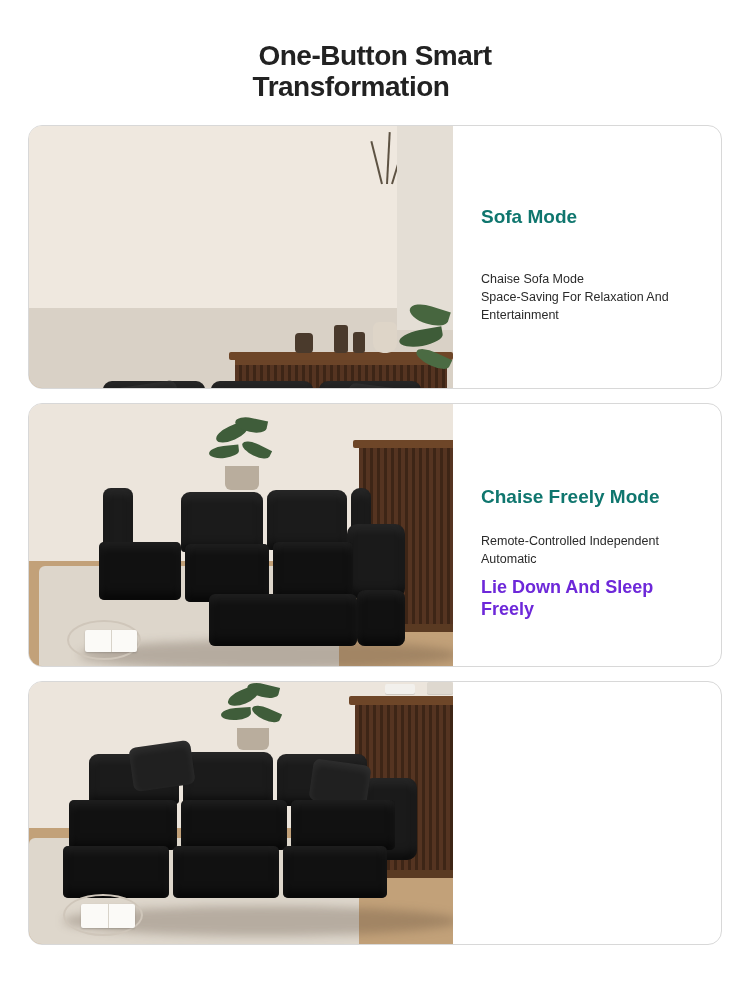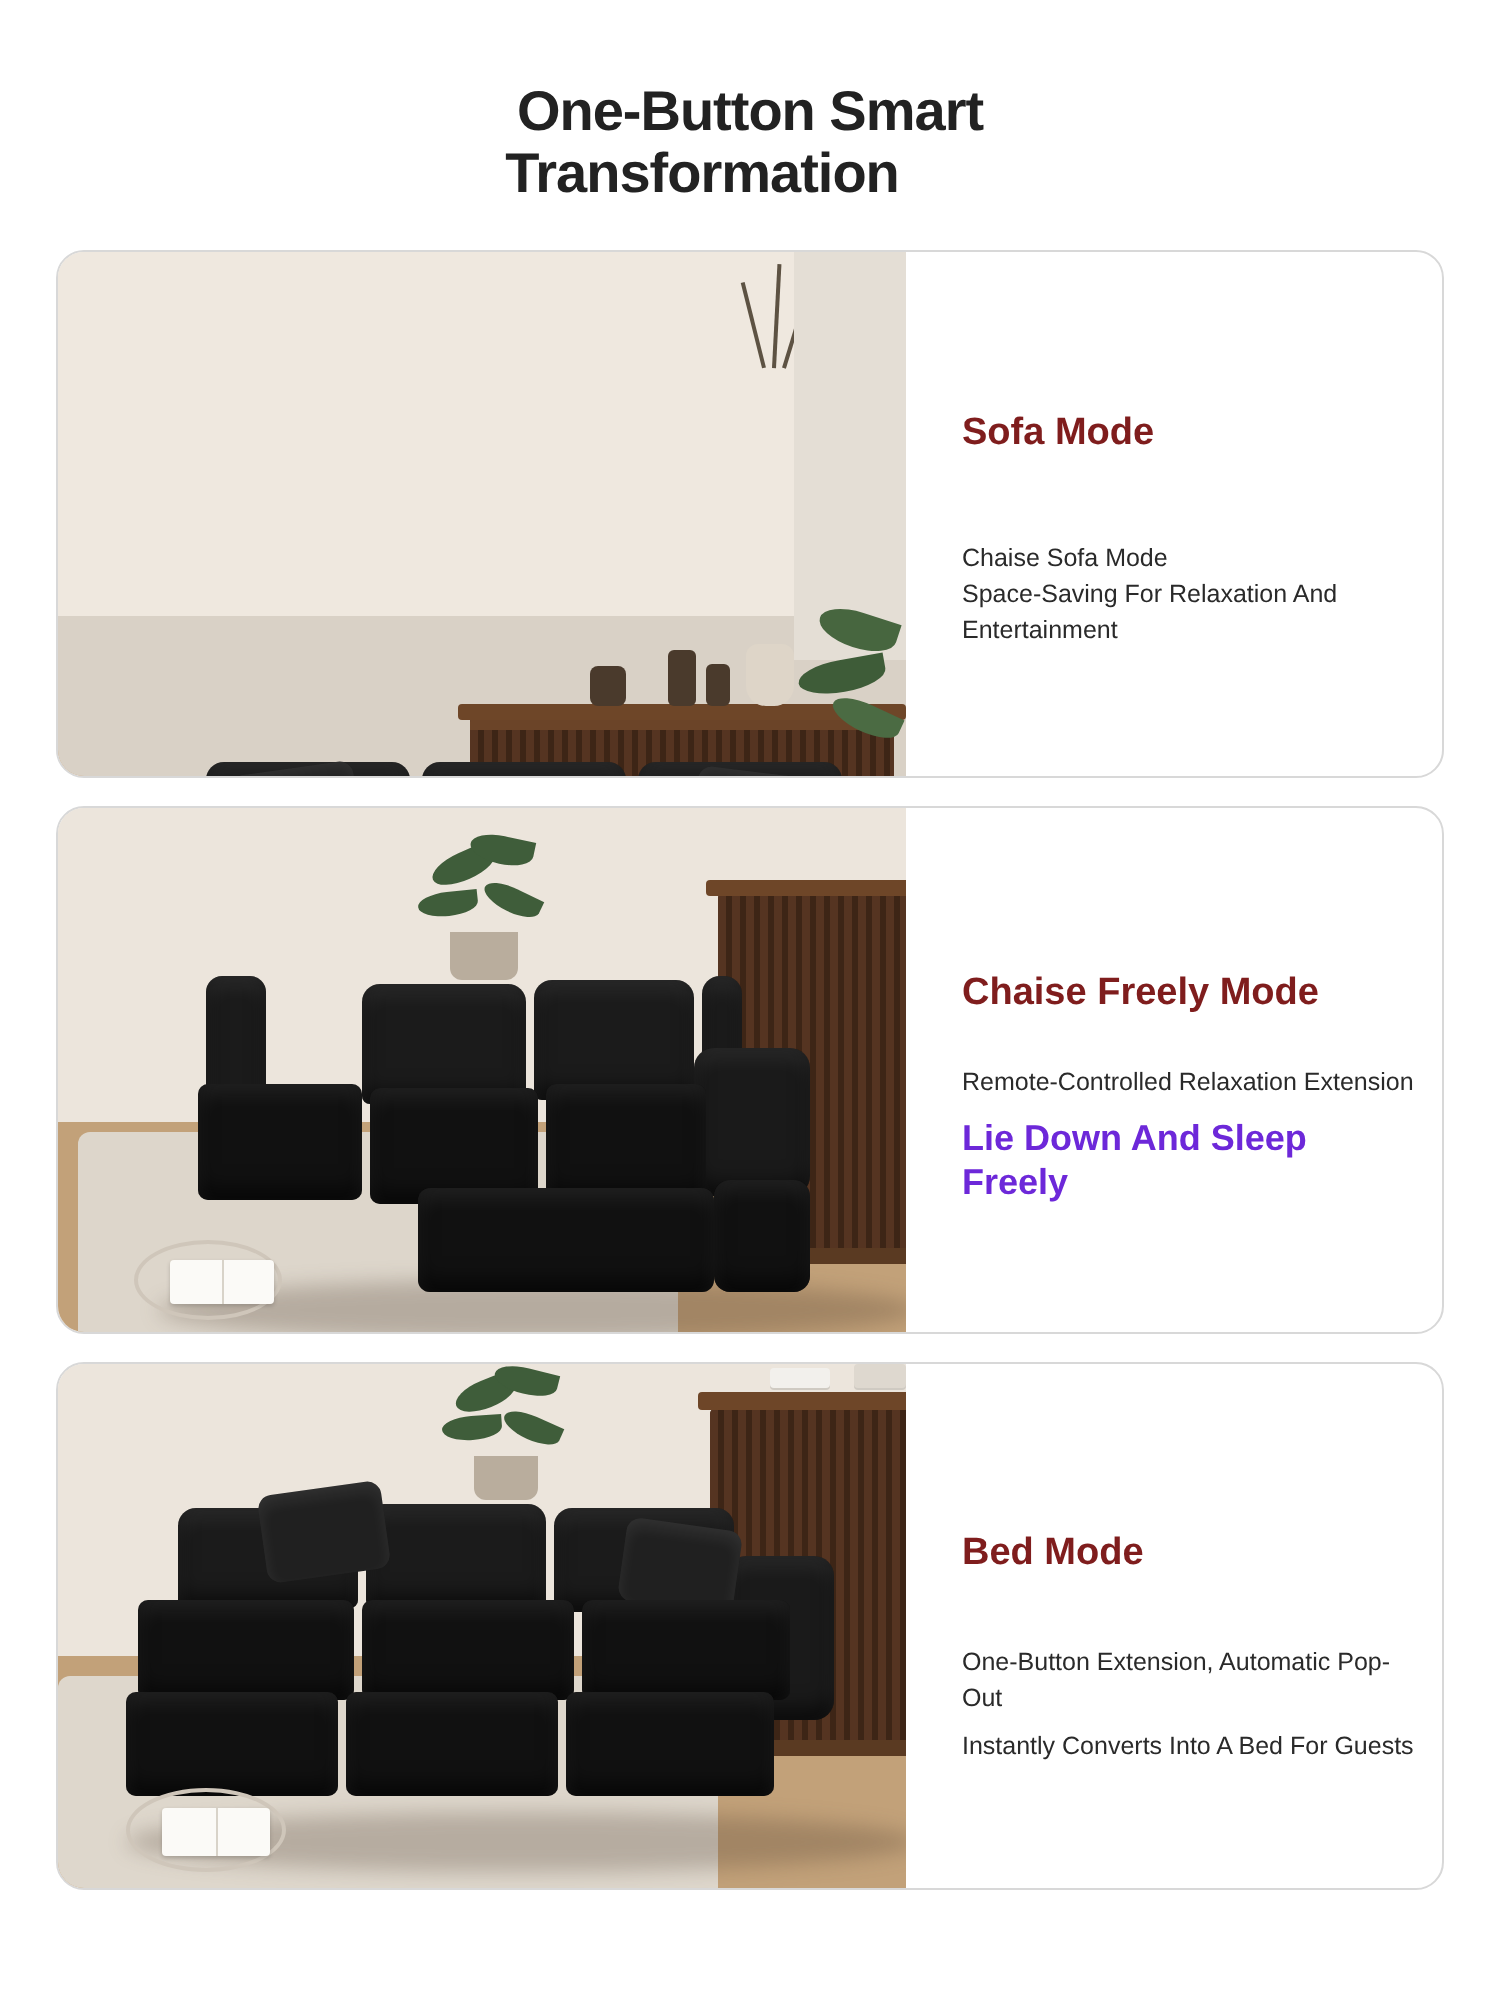--- a/index.html
+++ b/index.html
@@ -61,21 +61,21 @@
     background: #e9e3db;
   }
   .card-text {
     flex: 1 1 auto;
     padding: 0 16px 0 28px;
     position: relative;
   }
   .mode-title {
     font-size: 19px;
     font-weight: 700;
-    color: #7f1d1d;
+    color: #0f766e;
     position: absolute;
     left: 28px;
   }
   .mode-desc {
     position: absolute;
     left: 28px;
     right: 12px;
     font-size: 12.5px;
     line-height: 1.45;
     color: #2a2a2a;
@@ -295,21 +295,21 @@
         <div class="sofa-part seat" style="left:180px; top:190px; width:148px; height:52px; border-radius:6px;"></div>
         <div class="sofa-part seat" style="left:328px; top:186px; width:48px; height:56px; border-radius:8px;"></div>
 
         <div class="lamp-ring" style="left:38px; top:216px; width:70px; height:36px;"></div>
         <div class="open-book" style="left:56px; top:226px; width:52px; height:22px;"></div>
       </div>
     </div>
     <div class="card-text">
       <div class="mode-title">Chaise Freely Mode</div>
       <div class="mode-desc">
-        <span>Remote-Controlled Relaxation Extension</span>
+        <span>Remote-Controlled Independent Automatic</span>
         <span class="l2">Lie Down And Sleep Freely</span>
       </div>
     </div>
   </div>
 
   <div class="card card3">
     <div class="card-photo">
       <div class="scene">
         <div class="wall" style="height:56%; background:#ece5dc;"></div>
         <div class="floor" style="height:44%; background:#c2a179;"></div>
@@ -341,22 +341,15 @@
         <div class="sofa-part seat" style="left:262px; top:118px; width:104px; height:50px;"></div>
 
         <div class="sofa-part seat" style="left:34px; top:164px; width:106px; height:52px;"></div>
         <div class="sofa-part seat" style="left:144px; top:164px; width:106px; height:52px;"></div>
         <div class="sofa-part seat" style="left:254px; top:164px; width:104px; height:52px;"></div>
 
         <div class="lamp-ring" style="left:34px; top:212px; width:76px; height:38px;"></div>
         <div class="open-book" style="left:52px; top:222px; width:54px; height:24px;"></div>
       </div>
     </div>
-    <div class="card-text">
-      <div class="mode-title">Bed Mode</div>
-      <div class="mode-desc">
-        <span>One-Button Extension, Automatic Pop-Out</span>
-        <span class="l2">Instantly Converts Into A Bed For Guests</span>
-      </div>
-    </div>
   </div>
 
 </div>
 
 </body></html>

